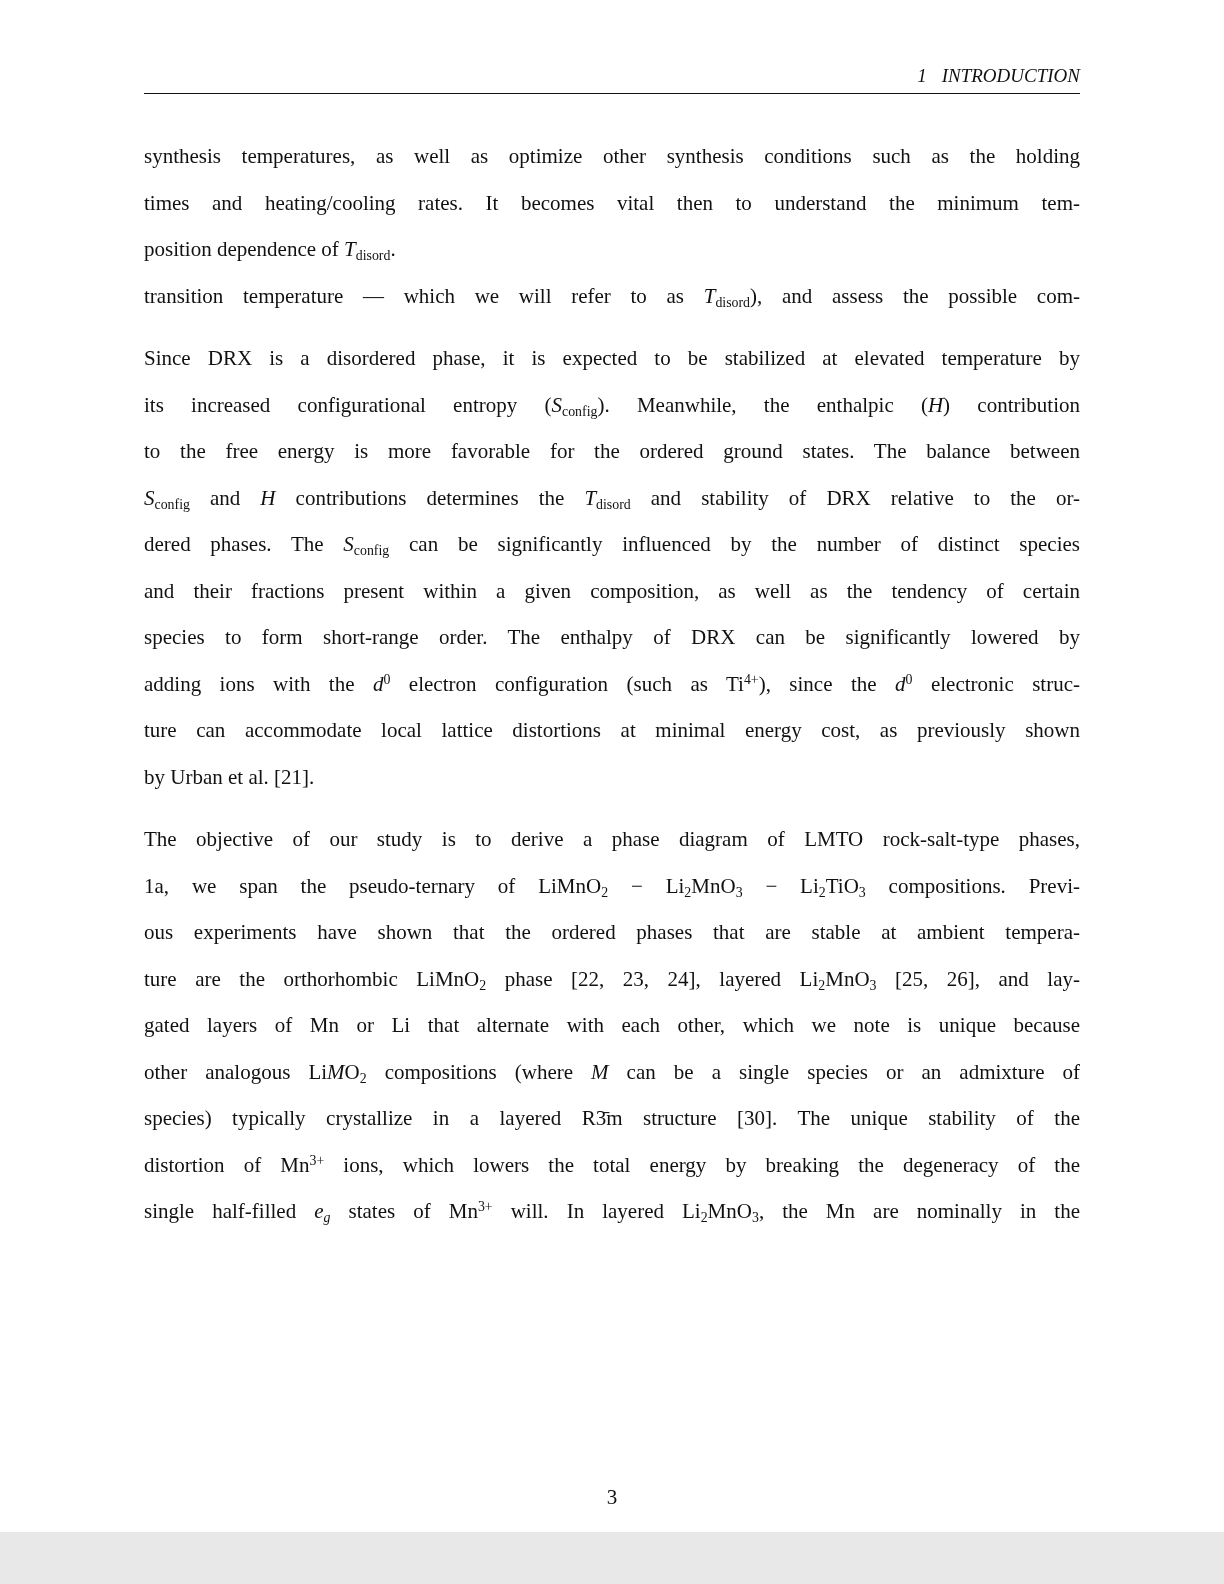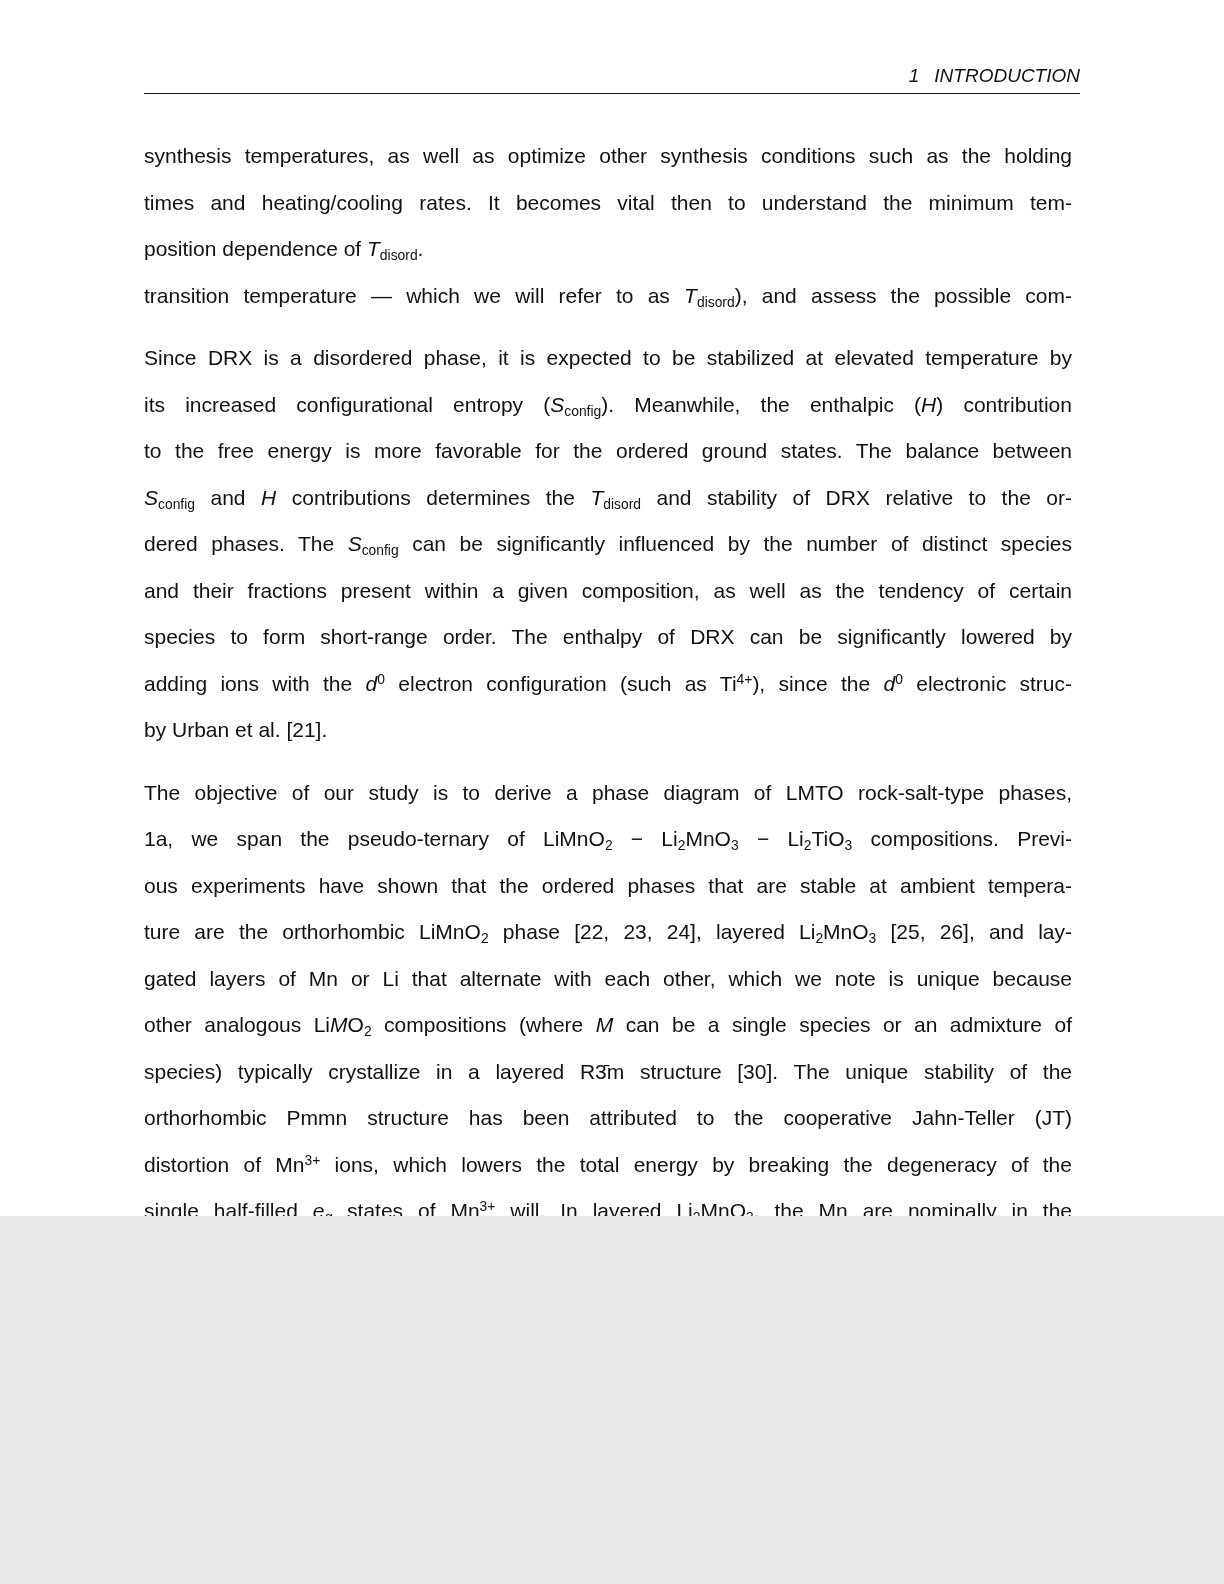--- a/index.html
+++ b/index.html
@@ -1,22 +1,22 @@
 <!DOCTYPE html>
 <html><head>
 <meta charset="utf-8">
 <style>
   html, body { margin: 0; padding: 0; background: #e8e8e8; }
   .page {
     position: relative;
     width: 1224px;
-    height: 1216px;
+    height: 1532px;
     background: var(--bg-color, #ffffff);
     color: var(--text-color, #111111);
-    font-family: Liberation Sans, sans-serif;
+    font-family: Liberation Serif, serif;
     overflow: hidden;
   }
   .page-header {
     position: absolute;
     top: 64px;
     right: 144px;
     font-style: italic;
     font-size: 19px;
     line-height: 24px;
     white-space: nowrap;
@@ -30,21 +30,21 @@
     height: 1px;
     background: var(--rule-color, #111111);
   }
   .body-text {
     position: absolute;
     top: 133px;
     left: 144px;
     width: 936px;
     font-size: 21px;
   }
-  .paragraph { margin: 0 8px 16px 0; }
+  .paragraph { margin: 0 0 16px 0; }
   .line {
     line-height: 46.5px;
     text-align: justify;
     text-align-last: justify;
     white-space: normal;
   }
   .line.last { text-align-last: left; }
   .line i { font-style: italic; }
   sub, sup { line-height: 0; font-size: 0.66em; }
   sub { vertical-align: -0.28em; }
@@ -76,31 +76,31 @@
       </div>
       <div class="paragraph">
         <div class="line"><span>Since DRX is a disordered phase, it is expected to be stabilized at elevated temperature by</span></div>
         <div class="line"><span>its increased configurational entropy (</span><i>S</i><sub>config</sub><span>). Meanwhile, the enthalpic (</span><i>H</i><span>) contribution</span></div>
         <div class="line"><span>to the free energy is more favorable for the ordered ground states. The balance between</span></div>
         <div class="line"><i>S</i><sub>config</sub><span> and </span><i>H</i><span> contributions determines the </span><i>T</i><sub>disord</sub><span> and stability of DRX relative to the or-</span></div>
         <div class="line"><span>dered phases. The </span><i>S</i><sub>config</sub><span> can be significantly influenced by the number of distinct species</span></div>
         <div class="line"><span>and their fractions present within a given composition, as well as the tendency of certain</span></div>
         <div class="line"><span>species to form short-range order. The enthalpy of DRX can be significantly lowered by</span></div>
         <div class="line"><span>adding ions with the </span><i>d</i><sup>0</sup><span> electron configuration (such as Ti</span><sup>4+</sup><span>), since the </span><i>d</i><sup>0</sup><span> electronic struc-</span></div>
+        <div class="line"><span>ture can accommodate local lattice distortions at minimal energy cost, as previously shown</span></div>
         <div class="line last"><span>by Urban et al. [21].</span></div>
       </div>
       <div class="paragraph">
         <div class="line"><span>The objective of our study is to derive a phase diagram of LMTO rock-salt-type phases,</span></div>
         <div class="line"><span>1a, we span the pseudo-ternary of LiMnO</span><sub>2</sub><span> − Li</span><sub>2</sub><span>MnO</span><sub>3</sub><span> − Li</span><sub>2</sub><span>TiO</span><sub>3</sub><span> compositions. Previ-</span></div>
         <div class="line"><span>ous experiments have shown that the ordered phases that are stable at ambient tempera-</span></div>
         <div class="line"><span>ture are the orthorhombic LiMnO</span><sub>2</sub><span> phase [22, 23, 24], layered Li</span><sub>2</sub><span>MnO</span><sub>3</sub><span> [25, 26], and lay-</span></div>
         <div class="line"><span>gated layers of Mn or Li that alternate with each other, which we note is unique because</span></div>
         <div class="line"><span>other analogous Li</span><i>M</i><span>O</span><sub>2</sub><span> compositions (where </span><i>M</i><span> can be a single species or an admixture of</span></div>
         <div class="line"><span>species) typically crystallize in a layered R3̄m structure [30]. The unique stability of the</span></div>
-        <div class="line"><span>orthorhombic Pmmn structure has been attributed to the cooperative Jahn-Teller (JT)</span></div>
         <div class="line"><span>distortion of Mn</span><sup>3+</sup><span> ions, which lowers the total energy by breaking the degeneracy of the</span></div>
         <div class="line"><span>single half-filled </span><i>e</i><sub><i>g</i></sub><span> states of Mn</span><sup>3+</sup><span> will. In layered Li</span><sub>2</sub><span>MnO</span><sub>3</sub><span>, the Mn are nominally in the</span></div>
       </div>
     </main>
   <footer class="page-footer">
     <span>3</span>
   </footer>
 </div>
 
 </body></html>

